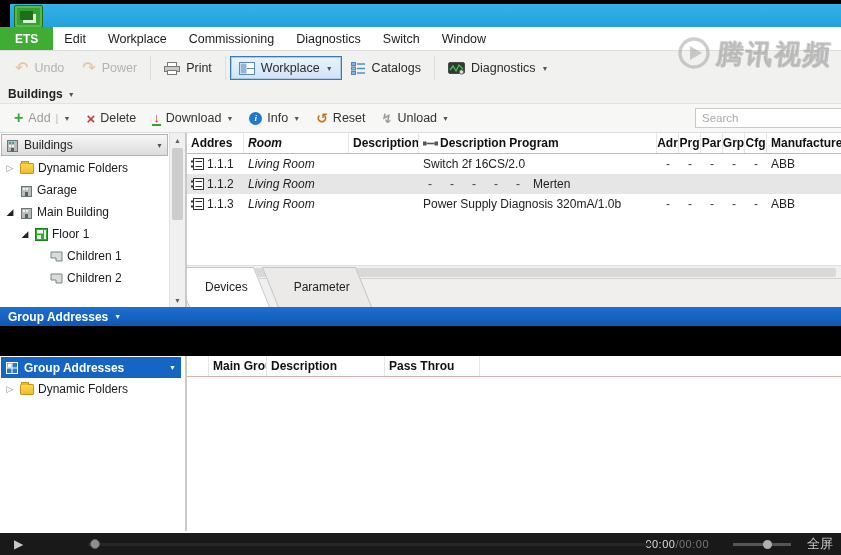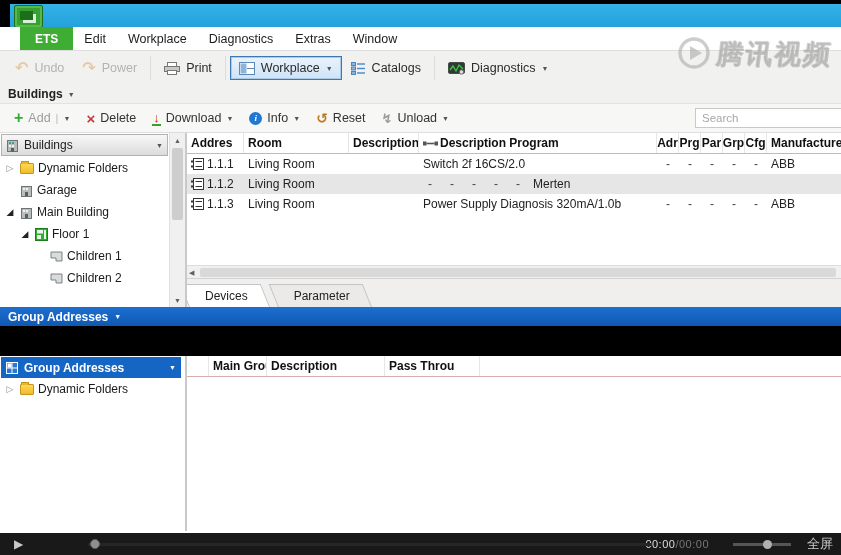--- a/index.html
+++ b/index.html
@@ -7,21 +7,21 @@
        font-family:"Liberation Sans","DejaVu Sans",sans-serif;-webkit-font-smoothing:antialiased;}
   .band{position:absolute;left:0;right:0;}
   
   #titlebar{top:4px;height:23px;left:10px;background:linear-gradient(#34b1e6,#23a2dc);}
   #ets-logo{position:absolute;left:4px;top:1px;width:27px;height:21px;background:#37a031;border:1px solid #1d6e1a;
             border-radius:2px;box-shadow:inset 0 0 0 2px #55b94e;}
   #ets-logo:after{content:"";position:absolute;left:5px;top:5px;width:13px;height:9px;background:#1d6e1a;
             box-shadow:3px 3px 0 #d8efd6;}
   #window-title{position:absolute;left:553px;top:20px;font-size:17px;font-weight:700;color:#17313f;}
   
-  #menubar{top:27px;height:23px;background:#fff;display:flex;align-items:stretch;padding-left:20px;box-sizing:border-box;}
+  #menubar{top:27px;height:23px;background:#fff;display:flex;align-items:stretch;padding-left:0;box-sizing:border-box;}
   .ets-btn{background:#3fac34;color:#fff;font-weight:bold;font-size:12px;display:flex;align-items:center;padding:0 15px;}
   .menu-item{display:flex;align-items:center;padding:0 11px;font-size:12.5px;color:#1c1c1c;}
   
   #maintoolbar{top:50px;height:35px;background:#f1f1ef;border-top:1px solid #ddd;display:flex;align-items:center;padding-left:6px;box-sizing:border-box;}
   .tbtn{display:flex;align-items:center;gap:6px;padding:5px 9px;font-size:12.5px;color:#2b2b2b;white-space:nowrap;}
   .tbtn.disabled{color:#b3b3b3;}
   .tbtn.disabled .g-ic{opacity:.45;}
   .tbtn.selected{background:linear-gradient(#eaf3fc,#cfe4f7);border:1px solid #3c78b4;box-shadow:inset 0 0 0 1px #a9cbe9;padding:4px 8px;}
   .tsep{width:1px;height:24px;background:#dcdcda;margin:0 4px;}
   .caret{font-size:7px;color:#555;line-height:1;}
@@ -76,29 +76,29 @@
   .folder{width:14px;height:11px;background:linear-gradient(#fbd951,#f0bb2e);border:1px solid #c9941a;border-radius:1px;position:relative;box-sizing:border-box;}
   .folder:before{content:"";position:absolute;top:-3px;left:0;width:6px;height:2px;background:#e9b62a;border:1px solid #c9941a;border-bottom:none;}
   
   .table-panel{flex:1;background:#fff;position:relative;overflow:hidden;display:flex;flex-direction:column;}
   .thead{display:flex;height:20px;align-items:center;border-bottom:1px solid #d8b0b0;}
   .th{font-size:12px;font-weight:bold;color:#111;padding-left:4px;box-sizing:border-box;white-space:nowrap;overflow:hidden;
       border-right:1px solid #e6e6e6;height:100%;display:flex;align-items:center;gap:2px;}
   .trow{display:flex;height:20px;align-items:center;}
   .trow.sel{background:#e6e6e6;align-items:flex-end;}
   .td{font-size:12px;color:#222;padding-left:4px;box-sizing:border-box;white-space:nowrap;overflow:hidden;height:100%;display:flex;align-items:center;gap:3px;}
-  .c-addr{width:57px;} .c-room{width:105px;} .c-desc{width:70px;} .c-app{width:238px;}
+  .c-addr{width:57px;} .c-room{width:105px;font-style:italic;} .c-desc{width:70px;} .c-app{width:238px;}
   .c-s{width:22px;justify-content:center;padding-left:0;text-align:center;} .c-man{flex:1;border-right:none;}
   .dash{color:#444;}
   
   .hscroll{position:absolute;left:0;right:0;bottom:28px;height:13px;background:#f0f0f0;border-top:1px solid #ddd;}
   .hscroll .arr{position:absolute;left:2px;top:0;bottom:0;display:flex;align-items:center;font-size:7px;color:#606060;}
   .hscroll .thumb{position:absolute;left:13px;right:5px;top:2px;height:9px;background:#d9d9d9;border-radius:2px;}
   .tabsbar{position:absolute;left:0;right:0;bottom:0;height:28px;background:#f0efee;border-top:1px solid #d2d2d2;display:flex;align-items:flex-end;padding-left:6px;}
-  .tab{position:relative;height:23px;margin-right:22px;}
+  .tab{position:relative;height:40px;margin-right:22px;}
   .tab .bg{position:absolute;top:0;bottom:0;left:-4px;right:-10px;background:#eceae8;border:1px solid #c4c4c4;border-bottom:none;
       transform:skewX(22deg);transform-origin:bottom left;}
   .tab.active .bg{background:#fff;}
   .tab .lbl{position:relative;display:flex;align-items:center;height:100%;padding:0 12px;font-size:12px;color:#222;}
   
   #ga-header{top:307px;height:19px;background:linear-gradient(#1d6fd0,#0f58b2);color:#fff;display:flex;align-items:center;gap:6px;
       padding-left:8px;font-size:12px;font-weight:bold;box-sizing:border-box;}
   #ga-header .caret{color:#fff;}
   #ga-toolbar{top:326px;height:30px;}
   #ga-content{top:356px;height:175px;display:flex;background:#fff;}
@@ -121,22 +121,23 @@
 
 <div class="band" id="titlebar">
   <div id="ets-logo"></div>
   <div id="window-title">ETS5™</div>
 </div>
 
 <div class="band" id="menubar">
   <div class="ets-btn">ETS</div>
   <div class="menu-item">Edit</div>
   <div class="menu-item">Workplace</div>
+  <div class="menu-item">Commissioning</div>
   <div class="menu-item">Diagnostics</div>
-  <div class="menu-item">Extras</div>
+  <div class="menu-item">Switch</div>
   <div class="menu-item">Window</div>
 </div>
 
 <div class="band" id="maintoolbar">
   <div class="tbtn disabled">
     <span class="g-ic ic-undo">↶</span>
     <span>Undo</span>
   </div>
   <div class="tbtn disabled">
     <span class="g-ic ic-redo">↷</span>

